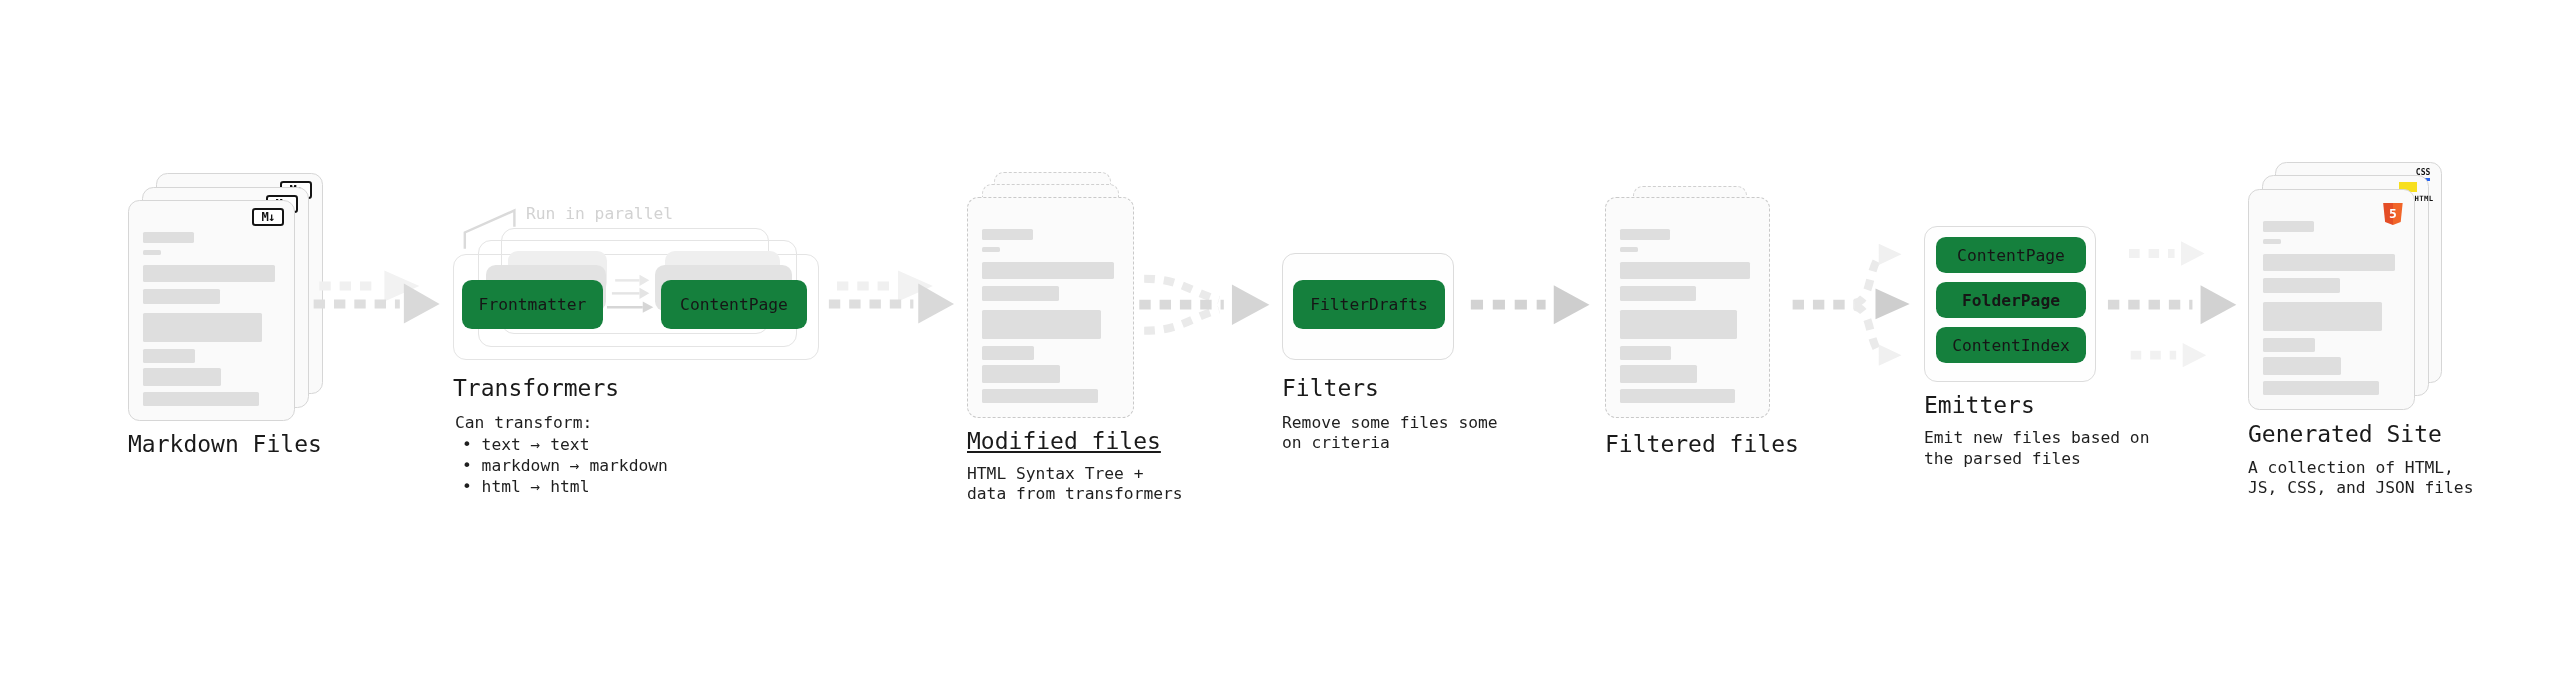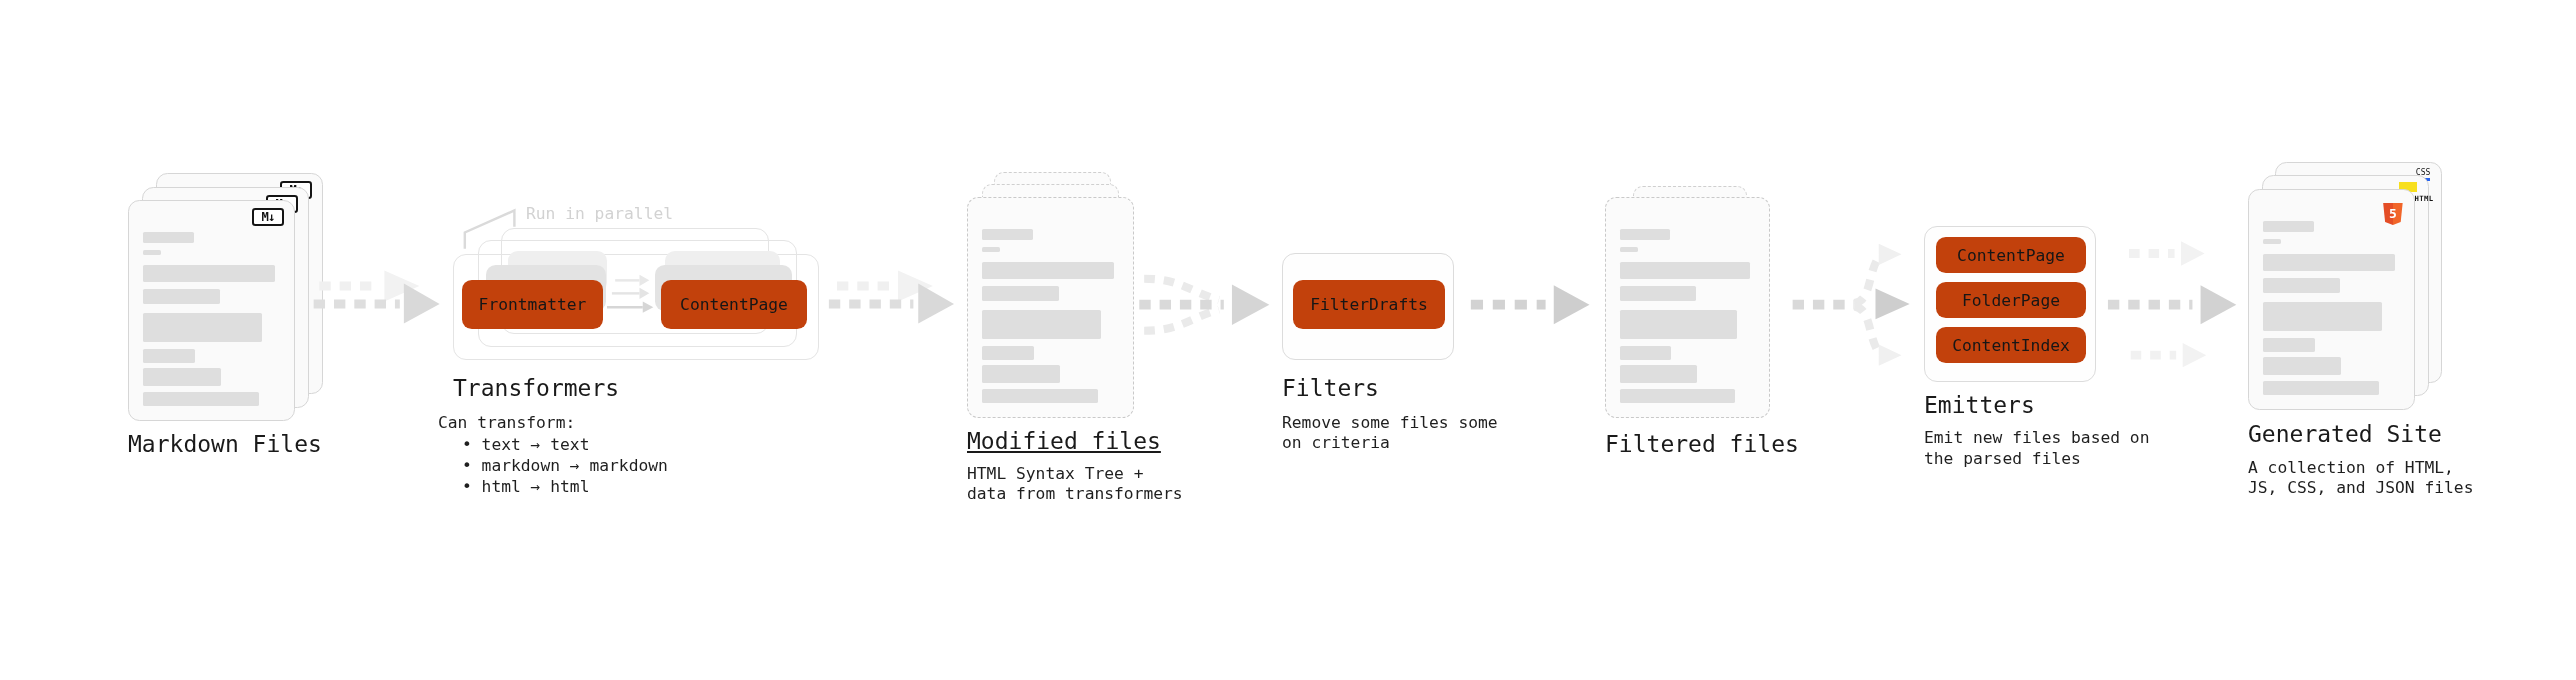--- a/index.html
+++ b/index.html
@@ -18,34 +18,34 @@
   .b3{width:96%;height:17px;margin-bottom:7.3px;}
   .b4{width:56%;height:15.4px;margin-bottom:9px;}
   .b5{width:87%;height:29px;margin-bottom:6.5px;}
   .b6{width:38%;height:14px;margin-bottom:5.7px;}
   .b7{width:57%;height:18px;margin-bottom:5.7px;}
   .b8{width:85%;height:14px;}
   
   .md-badge{position:absolute;top:6.5px;right:9.8px;width:32.5px;height:18.7px;background:#fff;
             border:2.4px solid #141414;border-radius:3.3px;display:flex;align-items:center;
             justify-content:center;font-weight:700;font-size:12.2px;letter-spacing:-0.8px;color:#141414;box-sizing:border-box;}
-  .css-badge{position:absolute;top:4.9px;right:10.6px;font-weight:400;font-size:8.1px;color:#141414;
+  .css-badge{position:absolute;top:4.9px;right:10.6px;font-weight:700;font-size:8.1px;color:#141414;
              border-bottom:3.3px solid #2965f1;line-height:9px;padding-bottom:0.8px;}
   .js-badge{position:absolute;top:5.7px;right:10.6px;width:18.7px;height:10.6px;}
   .html5-logo{position:absolute;top:4.9px;right:10.6px;width:21px;text-align:center;}
   .html5-word{font-weight:700;font-size:7.3px;letter-spacing:0.4px;color:#141414;line-height:7.3px;margin-left:32px;}
   .html5-shield{width:19.5px;height:22px;margin:0.8px auto 0;position:relative;
                 background:linear-gradient(90deg,#e44d26 50%,#f16529 50%);
                 clip-path:polygon(0 0,100% 0,90% 87%,50% 100%,10% 87%);
                 display:flex;align-items:center;justify-content:center;
                 color:#fff;font-weight:700;font-size:13px;}
   
   .frame{position:absolute;border:1.6px solid #e4e4e4;border-radius:13px;box-sizing:border-box;}
   .box{position:absolute;border:1.6px solid #dcdcdc;border-radius:13px;box-sizing:border-box;background:#fefefe;}
-  .pill{position:absolute;background:#c2410c;border-radius:9.8px;display:flex;align-items:center;
+  .pill{position:absolute;background:#15803d;border-radius:9.8px;display:flex;align-items:center;
         justify-content:center;font-size:16.3px;color:#161616;white-space:nowrap;}
   .ghost{position:absolute;border-radius:9.8px;}
   
   .stage-label{position:absolute;font-size:23px;font-weight:500;color:#1a1a1a;white-space:nowrap;}
   .stage-desc{position:absolute;font-size:16.3px;line-height:20.3px;color:#1f1f1f;white-space:nowrap;}
   .annotation{position:absolute;font-size:16.3px;color:#d2d2d2;white-space:nowrap;}
   svg.overlay{position:absolute;left:0;top:0;pointer-events:none;}
   .dash-main{stroke:#dedede;stroke-width:11;stroke-dasharray:14 11;fill:none;}
   .dash-ghost{stroke:#f0f0f0;stroke-width:11;stroke-dasharray:14 11;fill:none;}
   .dash-dark{stroke:#d2d2d2;stroke-width:12;stroke-dasharray:15 12;fill:none;}
@@ -90,21 +90,21 @@
     <div class="ghost" style="left:486px;top:265px;width:120px;height:46px;background:#e3e3e3;"></div>
     <div class="pill" style="left:462px;top:280px;width:141px;height:49px;">Frontmatter</div>
 
     <div class="ghost" style="left:665px;top:251px;width:115px;height:41px;background:#efefef;"></div>
     <div class="ghost" style="left:655px;top:265px;width:137px;height:46px;background:#e3e3e3;"></div>
     <div class="pill" style="left:661px;top:280px;width:146px;height:49px;">ContentPage</div>
 
     <div class="annotation" style="left:526px;top:204px;">Run in parallel</div>
 
     <div class="stage-label" style="left:453px;top:375px;">Transformers</div>
-    <div class="stage-desc" style="left:438px;top:413px;text-align:right;">Can transform:</div>
+    <div class="stage-desc" style="left:455px;top:413px;text-align:right;">Can transform:</div>
     <div class="stage-desc" style="left:462px;top:435px;">• text → text</div>
     <div class="stage-desc" style="left:462px;top:456px;">• markdown → markdown</div>
     <div class="stage-desc" style="left:462px;top:477px;">• html → html</div>
   </div>
 
   <div>
     <div class="tab" style="left:994px;top:172px;width:117px;"></div>
     <div class="tab" style="left:982px;top:184px;width:137px;"></div>
     <div class="file-card dashed" style="left:967px;top:197px;">
       <div class="bars">
@@ -144,21 +144,21 @@
           <div class="bar b7"></div>
           <div class="bar b8"></div>
       </div>
     </div>
     <div class="stage-label" style="left:1605px;top:431px;">Filtered files</div>
   </div>
 
   <div>
     <div class="box" style="left:1924px;top:226px;width:172px;height:156px;"></div>
     <div class="pill" style="left:1936px;top:237px;width:150px;height:36px;">ContentPage</div>
-    <div class="pill" style="left:1936px;top:282px;width:150px;height:36px;">FolderPage</div>
+    <div class="pill" style="left:1936px;top:282px;width:150px;height:36px;font-weight:bold;">FolderPage</div>
     <div class="pill" style="left:1936px;top:327px;width:150px;height:36px;">ContentIndex</div>
     <div class="stage-label" style="left:1924px;top:392px;">Emitters</div>
     <div class="stage-desc" style="left:1924px;top:428px;">Emit new files based on</div>
     <div class="stage-desc" style="left:1924px;top:449px;">the parsed files</div>
   </div>
 
   <div>
     <div class="file-card" style="left:2275px;top:162px;">
       <div class="css-badge">CSS</div>
     </div>

